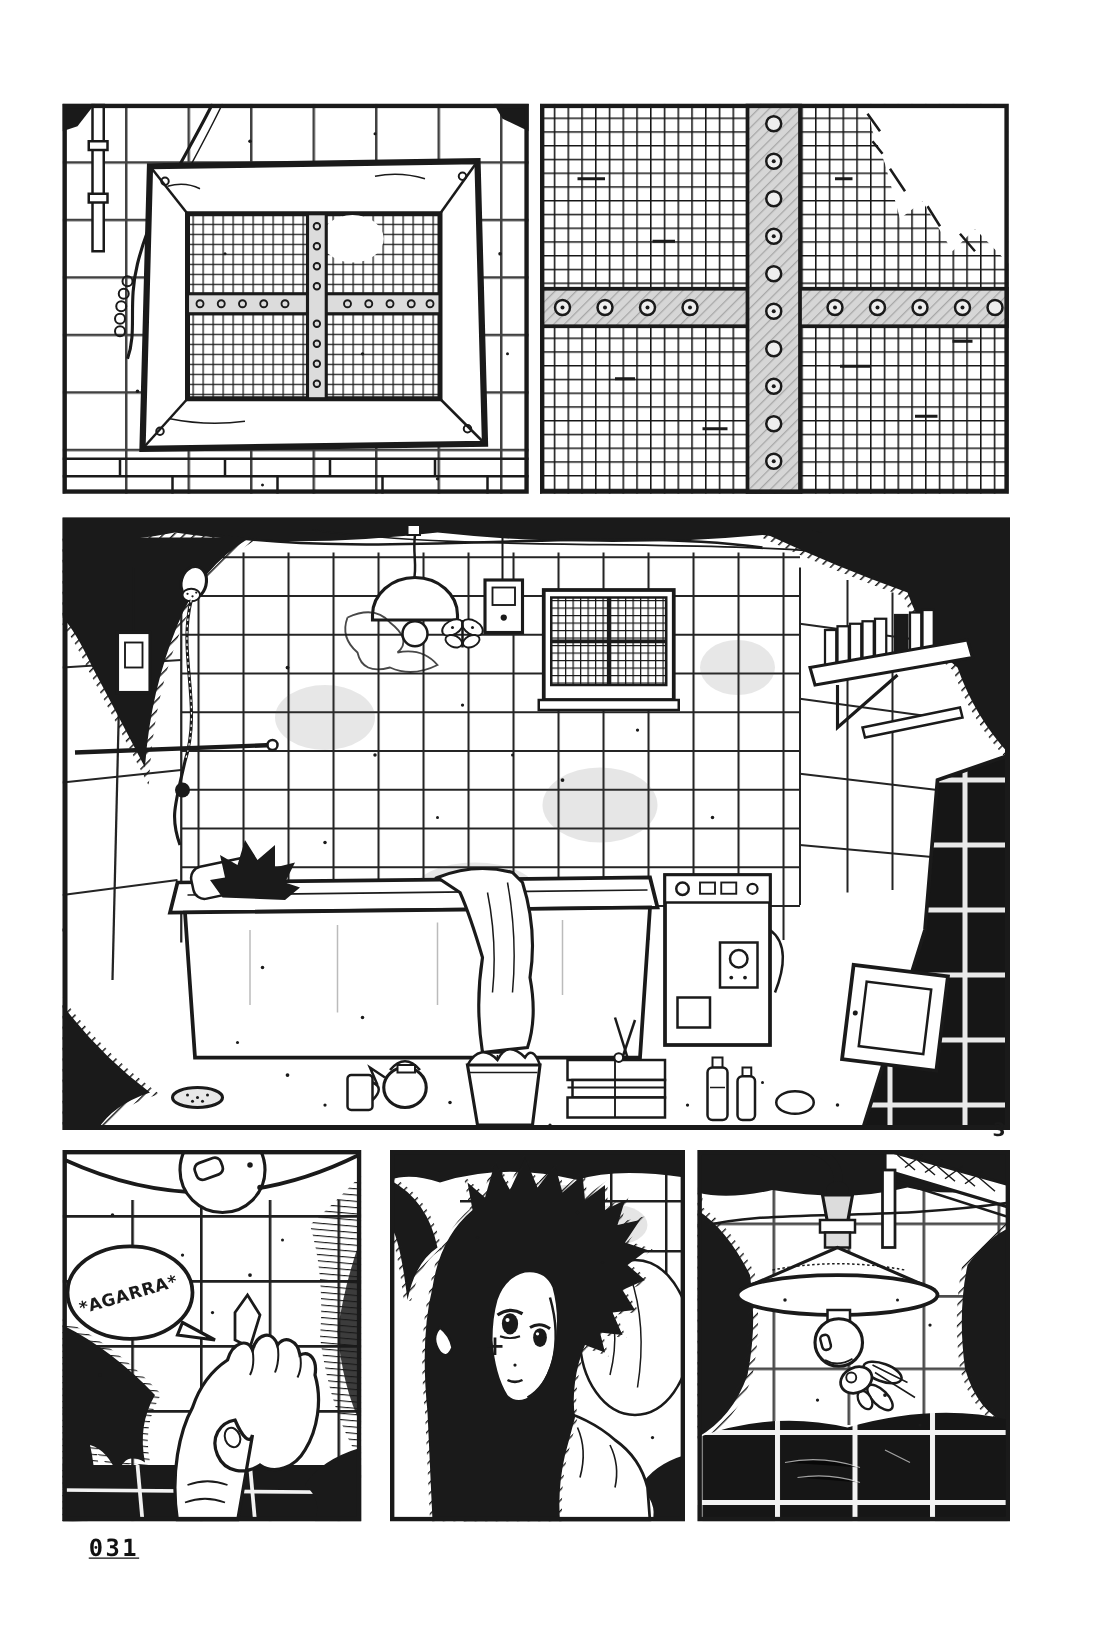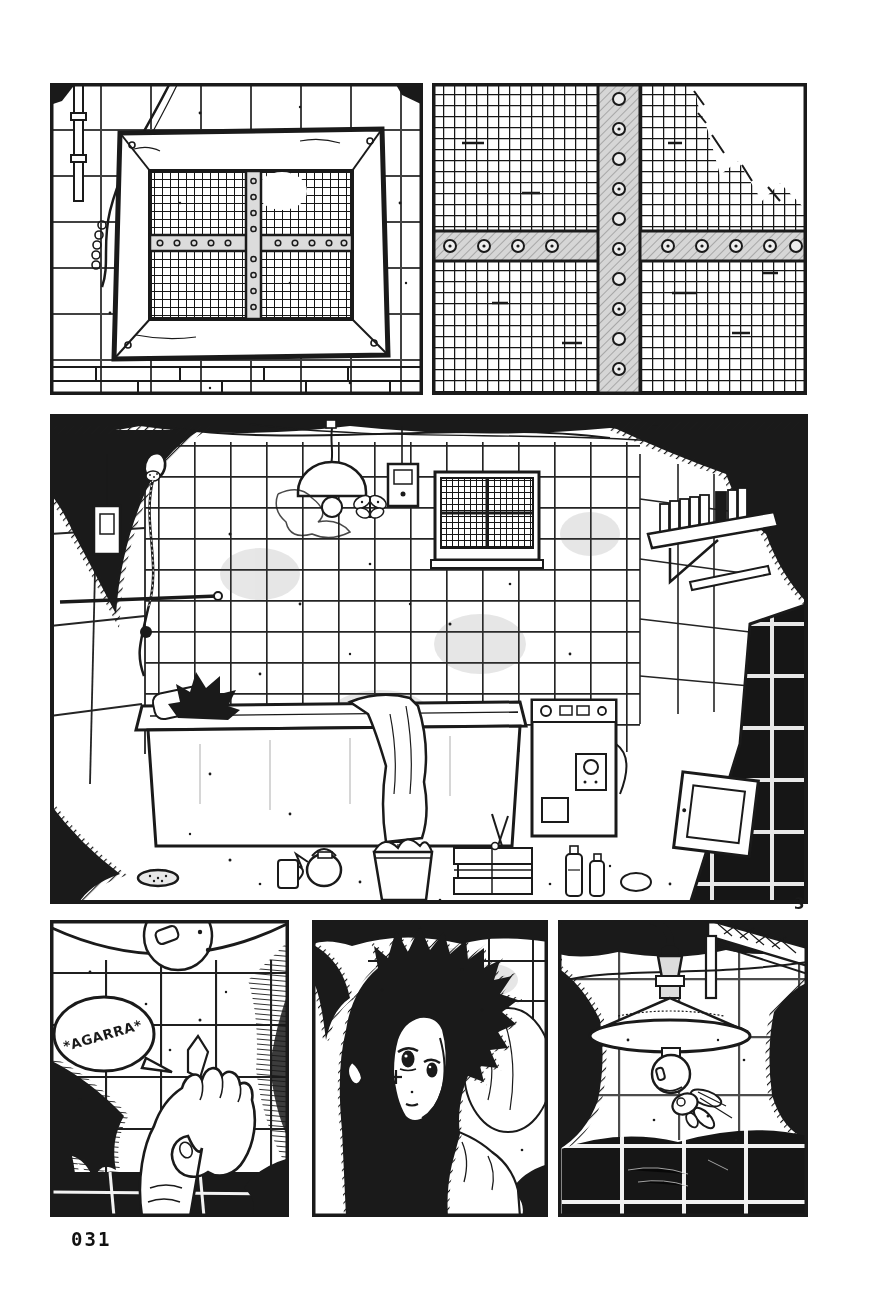--- a/index.html
+++ b/index.html
@@ -3,21 +3,21 @@
 <meta charset="utf-8">
 <style>
   html,body{margin:0;padding:0;background:#ffffff;}
   .sheet{position:relative;width:893px;height:1300px;background:#ffffff;overflow:hidden;
          font-family:"DejaVu Sans",sans-serif;color:#1a1a1a;}
   .panel{position:absolute;background:#fff;}
   .panel svg{display:block;width:100%;height:100%;}
   .panel-marker{position:absolute;left:794px;top:895px;font-family:"DejaVu Sans",sans-serif;
                 font-size:15px;font-weight:bold;color:#1a1a1a;}
   .page-number{position:absolute;left:71px;top:1228px;font-family:"DejaVu Sans Mono",monospace;
-               font-size:19px;font-weight:bold;letter-spacing:2px;color:#111;}
+               font-size:19px;font-weight:bold;letter-spacing:2px;color:#111;text-decoration:underline;}
 </style>
 </head>
 <body>
 
 <div class="sheet">
 
   <section class="panel" style="left:50px;top:83px;width:373px;height:312px">
     <svg viewBox="0 0 373 312" preserveAspectRatio="none">
       <defs>
         <pattern id="p1-tile" width="50" height="46" patternUnits="userSpaceOnUse">

